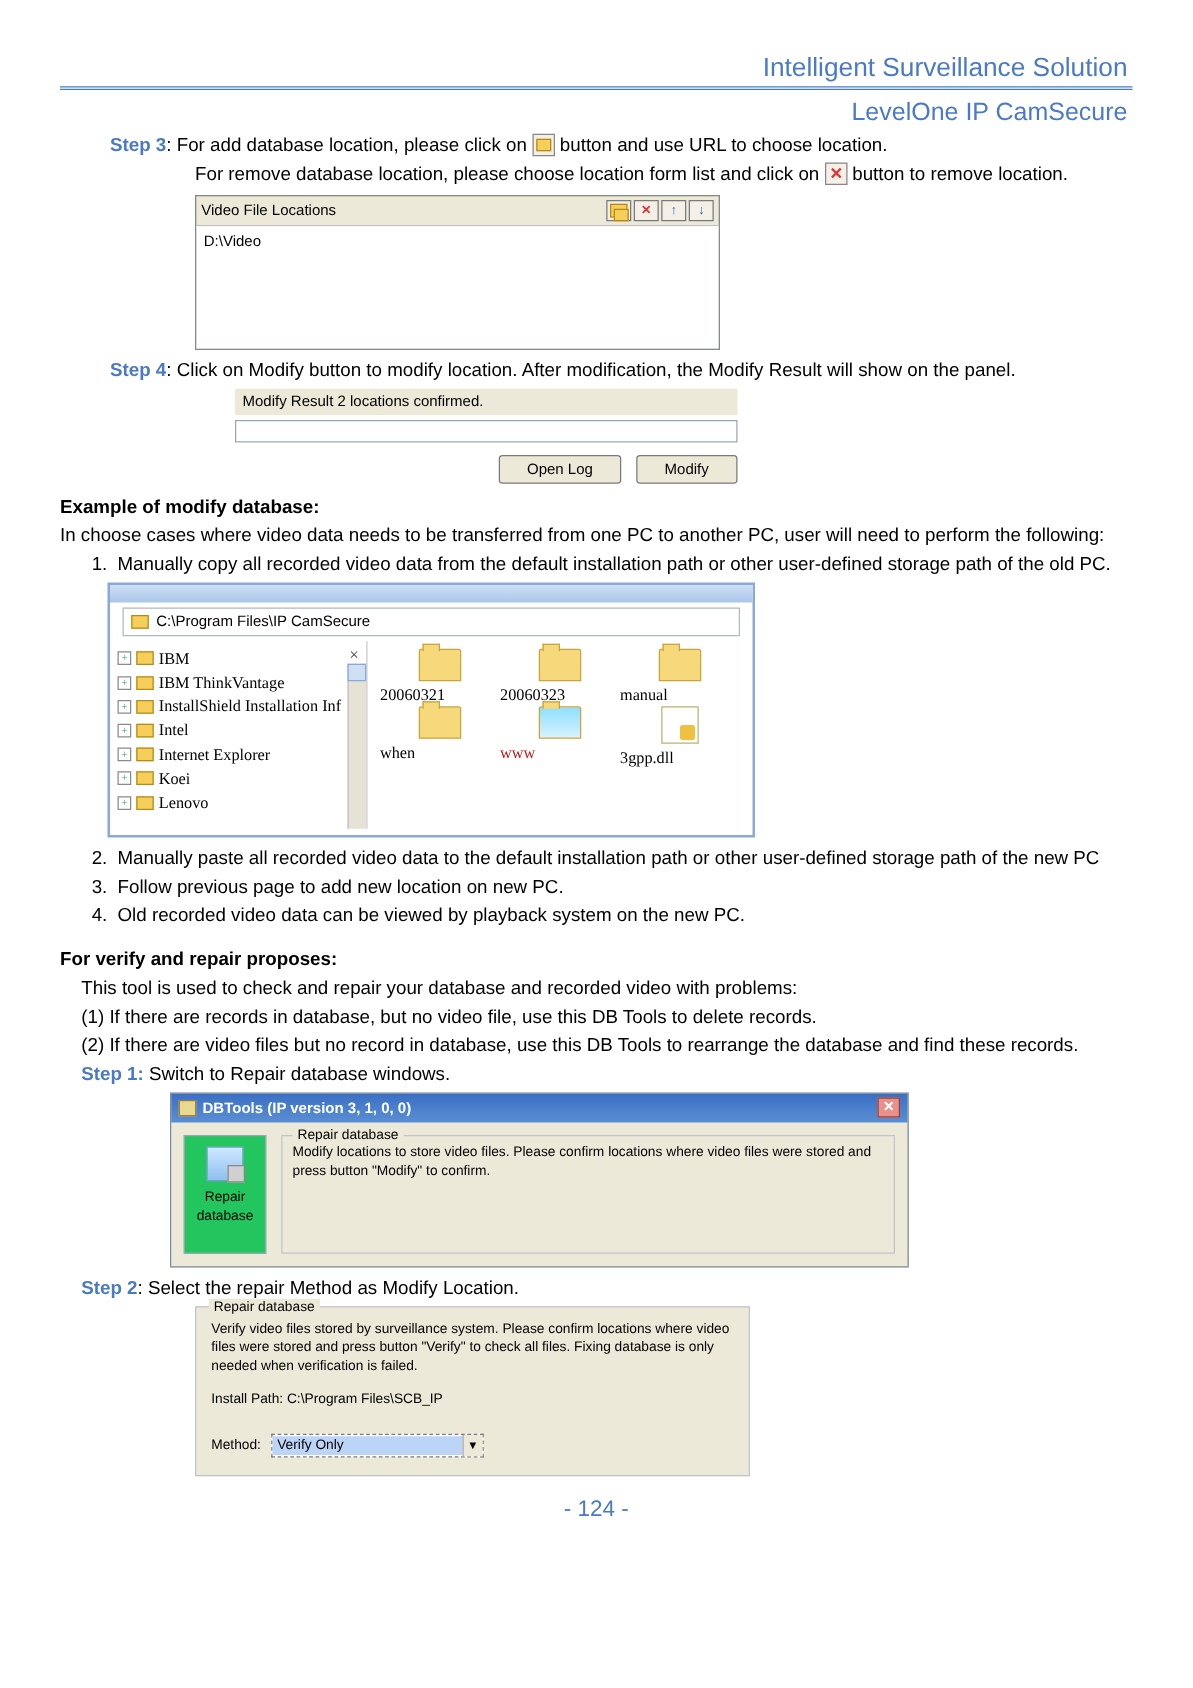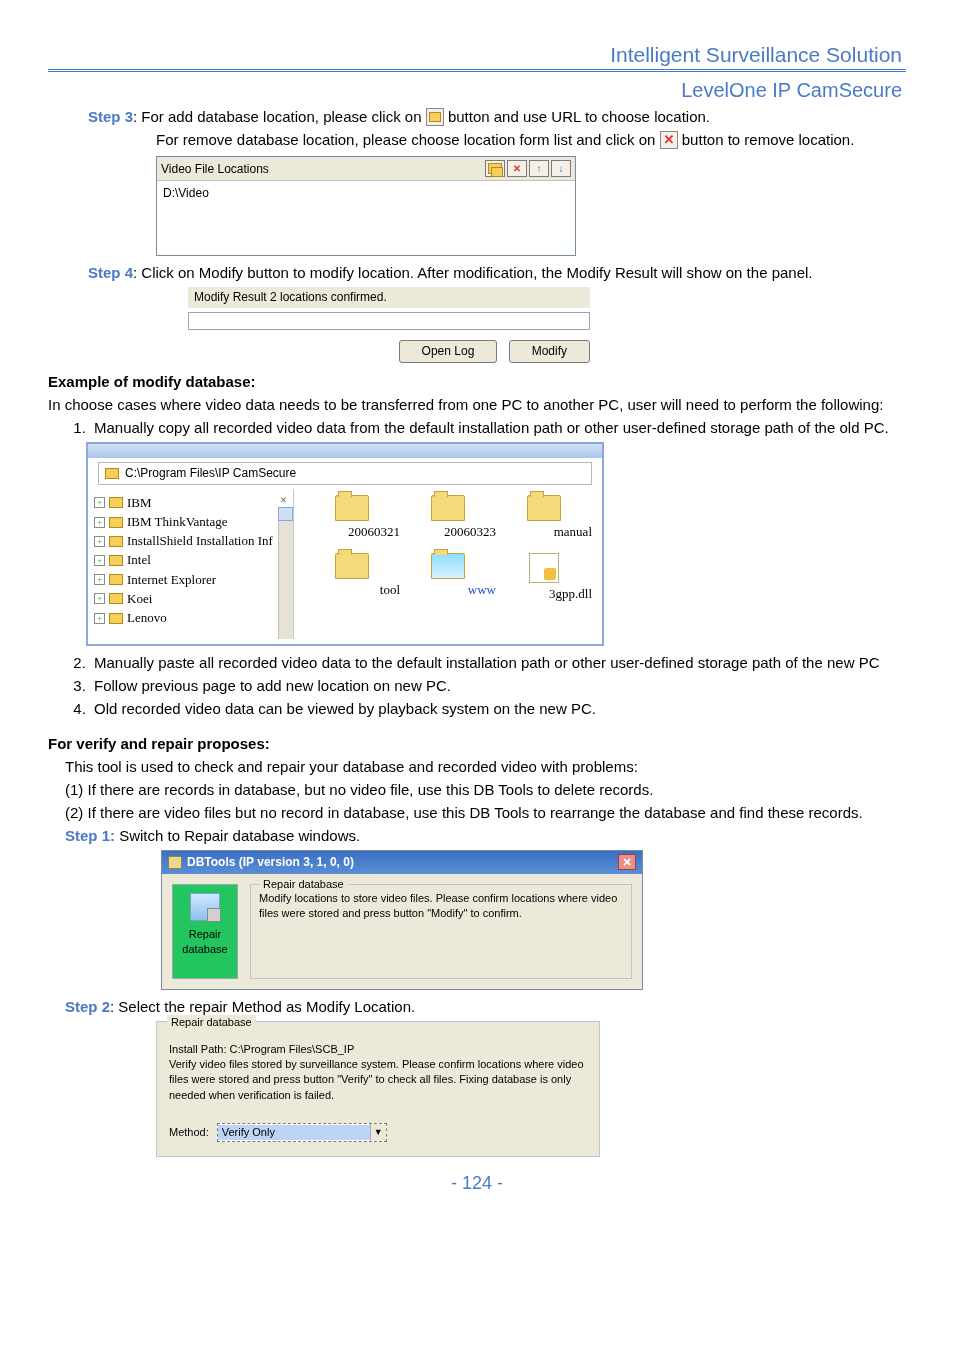--- a/index.html
+++ b/index.html
@@ -32,21 +32,21 @@
     margin: 6px 0 6px 108px; width: 420px;
     border: 1px solid #7a8aa0; font-family: Tahoma, Arial, sans-serif; font-size: 12px;
     background: #a16207;
   }
   .vfl-hdr { display:flex; align-items:center; padding:3px 4px; background:#ece9d8; border-bottom:1px solid #c0c0c0;}
   .vfl-hdr-label { flex:1; }
   .vfl-btn {
     display:inline-block; width:20px; height:17px; border:1px solid #7a7a7a;
     margin-left:2px; background:#f4f0e8; position:relative; font-size:10px; text-align:center; line-height:15px;
   }
-  .vfl-list { height:74px; background:#fff; padding:3px 6px; border-top:1px solid #fff;}
+  .vfl-list { height:98px; background:#fff; padding:3px 6px; border-top:1px solid #fff;}
   .vfl-list-item { }
 
   
   .mres {
     margin: 4px 0 8px 140px; width: 402px;
     font-family: Tahoma, Arial, sans-serif; font-size: 12px;
   }
   .mres-row1 { background:#ece9d8; padding:2px 6px; }
   .mres-bar { height:18px; border:1px solid #9aa6b6; background:#fff; margin-top:4px;}
   .mres-btns { text-align:right; margin-top:10px; }
@@ -73,35 +73,35 @@
     width:206px; border-right:1px solid #c8c8c8; padding:4px 4px; position:relative;
     font-family: "Times New Roman", serif; font-size:13px;
   }
   .exp-tree-close { position:absolute; right:6px; top:2px; font-size:13px; color:#444;}
   .tree-item { display:flex; align-items:center; margin:1px 0; gap:4px; padding-left:2px;}
   .tree-hit { width:11px; height:11px; border:1px solid #8a8a8a; font-size:9px; line-height:9px; text-align:center; color:#3a6; }
   .tree-folder { width:14px; height:11px; background:#f6cf5b; border:1px solid #b58a1a;}
   .tree-scroll { position:absolute; right:0; top:18px; bottom:0; width:15px; background:#e6e2d6; border-left:1px solid #c0c0c0;}
   .tree-thumb { position:absolute; right:0; top:18px; width:15px; height:14px; background:#cfe0f5; border:1px solid #8aa8d8;}
   .exp-files { flex:1; padding:6px 10px; }
-  .file-grid { display:grid; grid-template-columns: repeat(3, 1fr); row-gap:12px; text-align:right;}
+  .file-grid { display:grid; grid-template-columns: repeat(3, 1fr); text-align:left;}
   .big-folder { width:34px; height:26px; margin:0 auto 2px; background:#f6d97a; border:1px solid #caa33a; border-radius:2px 2px 0 0; position:relative;}
   .big-folder::before{content:"";position:absolute;top:-5px;left:2px;width:12px;height:5px;background:#f6d97a;border:1px solid #caa33a;border-bottom:none;}
   .big-folder.open { background:linear-gradient(#8fe0ff,#d6f2ff); }
   .dll-icon{width:30px;height:30px;margin:0 auto 2px;border:1px solid #c0b070;background:#fff;position:relative;}
   .dll-icon::after{content:"";position:absolute;right:2px;bottom:2px;width:12px;height:12px;background:#f0c040;border-radius:2px;}
   .file-label{font-family:"Times New Roman",serif;font-size:13px;}
 
   .bold { font-weight:bold; }
 
   .sub-para { margin-left: 17px; }
 
   
   .dbtools {
-    margin: 4px 0 6px 113px; width: 482px;
+    margin: 4px 0 6px 88px; width: 591px;
     border:1px solid #7a8aa0; font-family: Tahoma, Arial, sans-serif; font-size:11px;
     background:#ece9d8;
   }
   .dbt-title {
     background:linear-gradient(#3a6fc4,#5a8fd4); color:#fff; padding:3px 6px;
     display:flex; align-items:center; font-weight:bold; font-size:12px;
   }
   .dbt-title-icn{width:14px;height:13px;background:#e8d890;border:1px solid #a08030;margin-right:5px;}
   .dbt-close{margin-left:auto;width:18px;height:16px;background:#e8908c;border:1px solid #a04030;display:flex;align-items:center;justify-content:center;color:#fff;font-size:11px;}
   .dbt-body{display:flex;padding:10px;gap:12px;}
@@ -235,25 +235,25 @@
         <div>
             <div class="big-folder"></div>
             <div class="file-label">20060323</div>
           </div>
         <div>
             <div class="big-folder"></div>
             <div class="file-label">manual</div>
           </div>
         <div>
             <div class="big-folder"></div>
-            <div class="file-label">tool</div>
+            <div class="file-label">when</div>
           </div>
         <div>
             <div class="big-folder open"></div>
-            <div class="file-label" style="color:#1d4ed8;">www</div>
+            <div class="file-label" style="color:#b91c1c;">www</div>
           </div>
         <div>
             <div class="dll-icon"></div>
             <div class="file-label">3gpp.dll</div>
           </div>
       </div>
     </div>
   </div>
 </div>
 
@@ -289,22 +289,22 @@
     </div>
   </div>
 </div>
 
 <p class="para sub-para">
   <span class="step-label">Step 2</span><span>: Select the repair Method as Modify Location.</span>
 </p>
 
 <div class="repair2">
   <div class="repair2-legend">Repair database</div>
+  <div>Verify video files stored by surveillance system. Please confirm locations where video files were stored and press button "Verify" to check all files. Fixing database is only needed when verification is failed.</div>
   <div style="margin-top:10px;">Install Path: C:\Program Files\SCB_IP</div>
-  <div>Verify video files stored by surveillance system. Please confirm locations where video files were stored and press button "Verify" to check all files. Fixing database is only needed when verification is failed.</div>
   <div class="method-row">
     <span>Method:</span>
     <div class="method-sel">
       <span class="method-sel-text">Verify Only</span>
       <span class="method-dd">▼</span>
     </div>
   </div>
 </div>
 
 <div class="pagenum">- 124 -</div>

